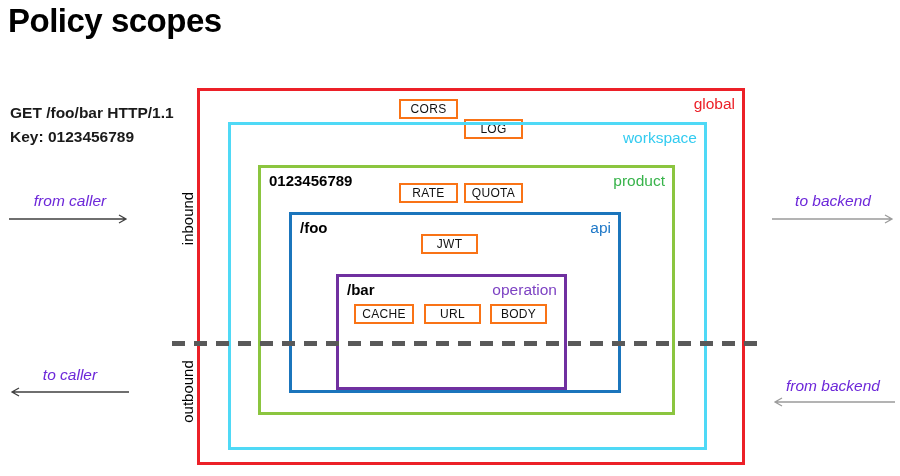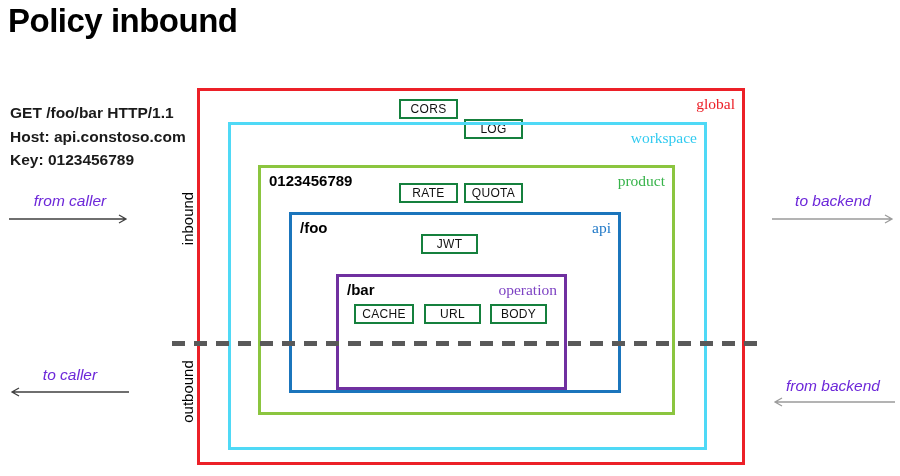--- a/index.html
+++ b/index.html
@@ -19,25 +19,25 @@
   .flow-label {
     position:absolute; font-style:italic; font-size:15.5px; color:#6d28d9;
     text-align:center; white-space:nowrap;
   }
   .arrow { position:absolute; }
   .vlabel {
     position:absolute; font-size:15px; color:#000; white-space:nowrap;
     text-align:center; transform:rotate(-90deg);
   }
   .scope { position:absolute; box-sizing:border-box; border:3px solid #000; background:transparent; }
-  .scope-label { position:absolute; right:7px; top:4px; font-size:15.5px; font-weight:400;font-family:Liberation Serif, serif; }
+  .scope-label { position:absolute; right:7px; top:4px; font-size:15.5px; font-weight:400; }
   .scope-name  { position:absolute; left:8px;  top:4px; font-size:15px; font-weight:700; color:#000; white-space:nowrap; }
   .chip {
     position:absolute; box-sizing:border-box; width:59px; height:20px;
-    border:2px solid #15803d; background:#fff; color:#111;
+    border:2px solid #f97316; background:#fff; color:#111;
     display:flex; align-items:center; justify-content:center;
     font-size:12px; letter-spacing:0.3px; white-space:nowrap;
   }
   
   .g-global    { left:197px; top:88px;  width:548px; height:377px; }
   .g-workspace { left:28px;  top:31px;  width:479px; height:328px; }
   .g-product   { left:27px;  top:40px;  width:417px; height:250px; }
   .g-api       { left:28px;  top:44px;  width:332px; height:181px; }
   .g-operation { left:44px;  top:59px;  width:231px; height:116px;  }
   .chip-cors  { left:199px; top:8px;  }
@@ -61,25 +61,24 @@
   #to-backend-arrow   { left:771px; top:211px; }
   #from-backend-arrow { left:771px; top:394px; }
   #inbound-label  { left:159px; top:210px; width:56px; }
   #outbound-label { left:154px; top:383px; width:66px; }
 </style>
 </head>
 <body>
 
 <div class="canvas">
 
-  <h1 class="page-title">Policy inbound</h1>
+  <h1 class="page-title">Policy scopes</h1>
 
   <div class="request">
     <div>GET /foo/bar HTTP/1.1</div>
-    <div>Host: api.constoso.com</div>
     <div>Key: 0123456789</div>
   </div>
 
   <div class="flow-label" id="from-caller-text">from caller</div>
   <div class="arrow" id="from-caller-arrow">
     <svg width="124" height="12" viewBox="0 0 124 12">
       <path d="M1 6 H118 M111 2 L118 6 L111 10" fill="none" stroke-width="1.3" stroke="#404040"></path>
     </svg>
   </div>
 

